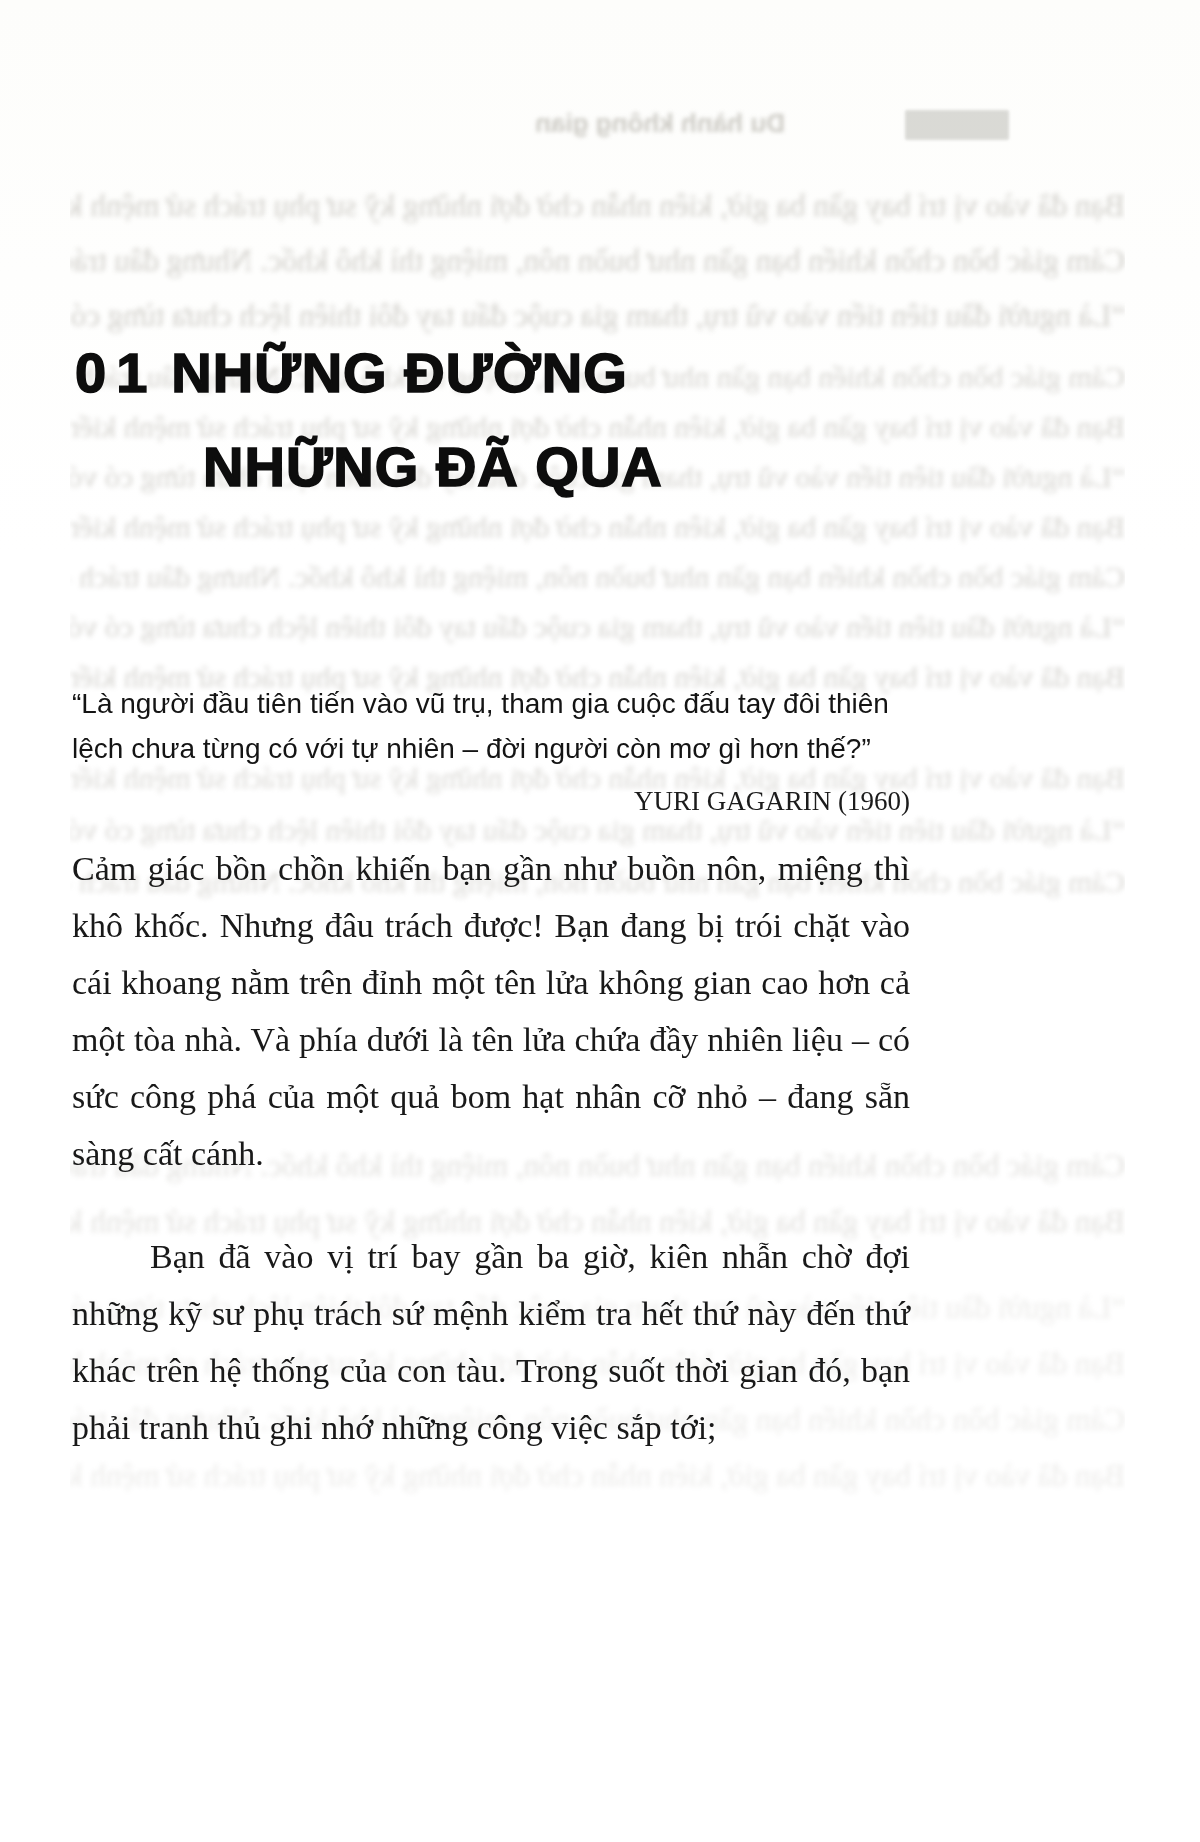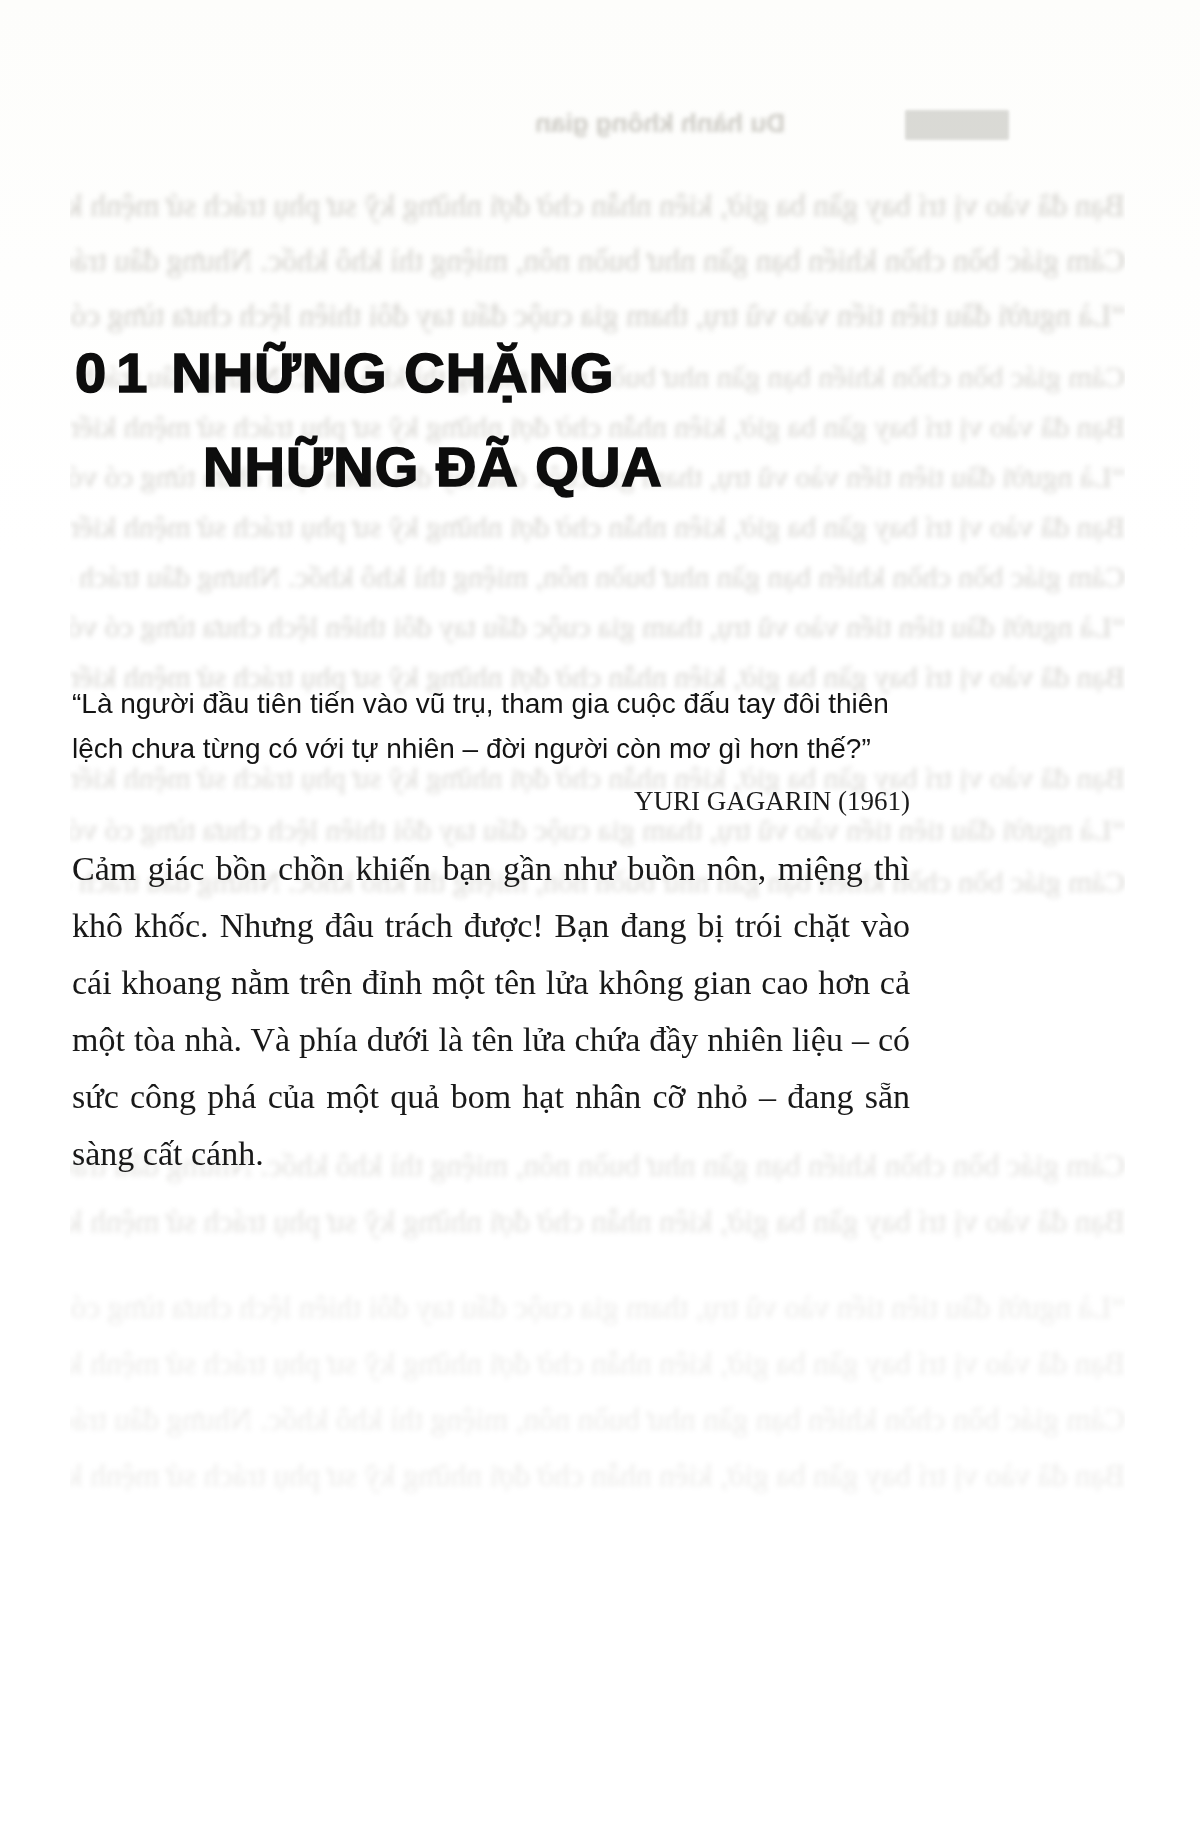--- a/index.html
+++ b/index.html
@@ -113,25 +113,26 @@
       <div class="ghost-line">“Là người đầu tiên tiến vào vũ trụ, tham gia cuộc đấu tay đôi thiên lệch chưa từng có với tự nhiên – đời người còn mơ gì hơn thế?”</div>
       <div class="ghost-line">Bạn đã vào vị trí bay gần ba giờ, kiên nhẫn chờ đợi những kỹ sư phụ trách sứ mệnh kiểm tra hết thứ này đến thứ khác trên hệ thống của con tàu. Trong suốt thời gian đó, bạn phải tranh thủ ghi nhớ những công việc sắp tới;</div>
       <div class="ghost-line">Cảm giác bồn chồn khiến bạn gần như buồn nôn, miệng thì khô khốc. Nhưng đâu trách được! Bạn đang bị trói chặt vào cái khoang nằm trên đỉnh một tên lửa không gian cao hơn cả một tòa nhà. Và phía dưới là tên lửa chứa đầy nhiên liệu – có sức công phá của một quả bom hạt nhân cỡ nhỏ – đang sẵn sàng cất cánh.</div>
       <div class="ghost-line">Bạn đã vào vị trí bay gần ba giờ, kiên nhẫn chờ đợi những kỹ sư phụ trách sứ mệnh kiểm tra hết thứ này đến thứ khác trên hệ thống của con tàu. Trong suốt thời gian đó, bạn phải tranh thủ ghi nhớ những công việc sắp tới;</div>
     </div>
   </div>
 
   <div class="content">
 
     <h1 class="chapter-heading">
-      <span class="line line1"><span class="chapter-number">01</span><span>NHỮNG CHẶNG</span></span>
+      <span class="line line1"><span class="chapter-number">01</span><span>NHỮNG ĐƯỜNG</span></span>
       <span class="line line2">NHỮNG ĐÃ QUA</span>
     </h1>
 
     <p class="epigraph">“Là người đầu tiên tiến vào vũ trụ, tham gia cuộc đấu tay đôi thiên lệch chưa từng có với tự nhiên – đời người còn mơ gì hơn thế?”</p>
 
-    <p class="attribution">YURI GAGARIN (1961)</p>
+    <p class="attribution">YURI GAGARIN (1960)</p>
 
     <p class="body-para para-1">Cảm giác bồn chồn khiến bạn gần như buồn nôn, miệng thì khô khốc. Nhưng đâu trách được! Bạn đang bị trói chặt vào cái khoang nằm trên đỉnh một tên lửa không gian cao hơn cả một tòa nhà. Và phía dưới là tên lửa chứa đầy nhiên liệu – có sức công phá của một quả bom hạt nhân cỡ nhỏ – đang sẵn sàng cất cánh.</p>
 
+    <p class="body-para para-2">Bạn đã vào vị trí bay gần ba giờ, kiên nhẫn chờ đợi những kỹ sư phụ trách sứ mệnh kiểm tra hết thứ này đến thứ khác trên hệ thống của con tàu. Trong suốt thời gian đó, bạn phải tranh thủ ghi nhớ những công việc sắp tới;</p>
 
   </div>
 </div>
 
 </body></html>

